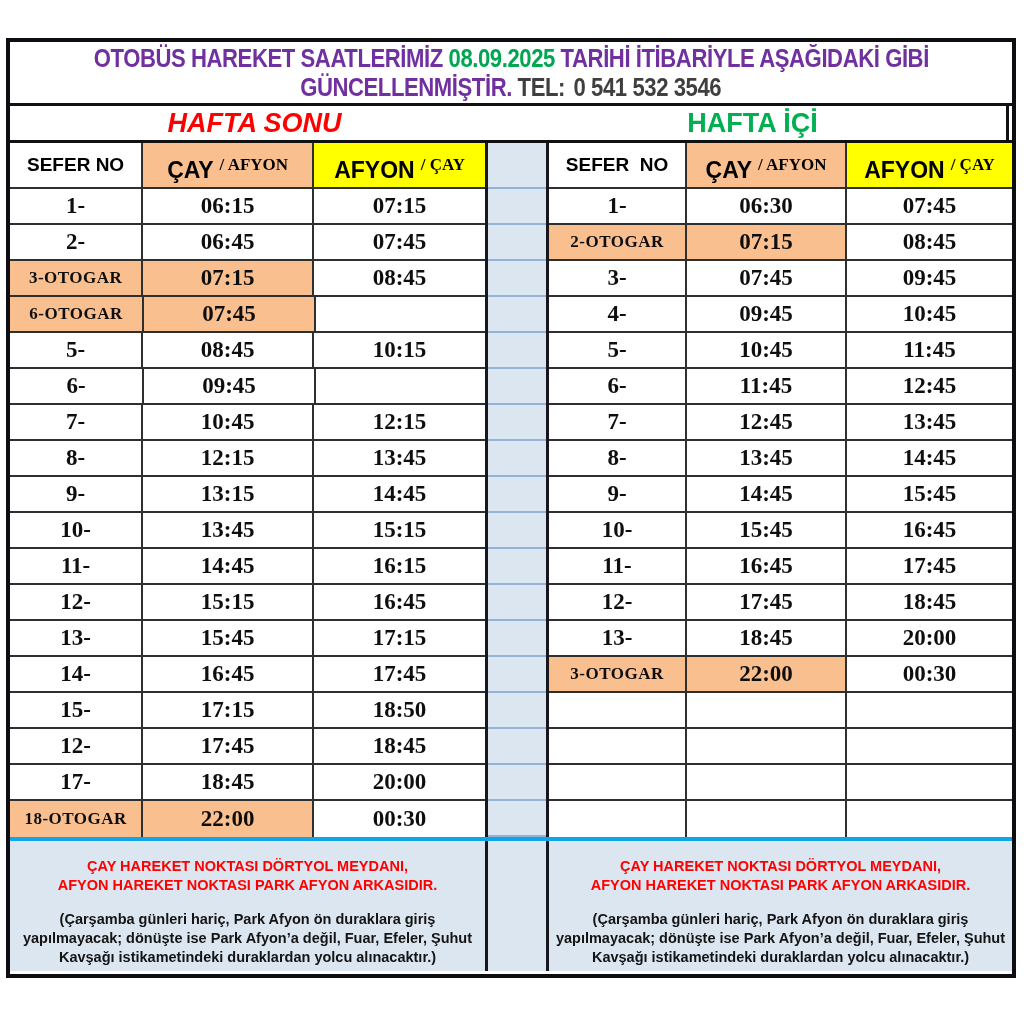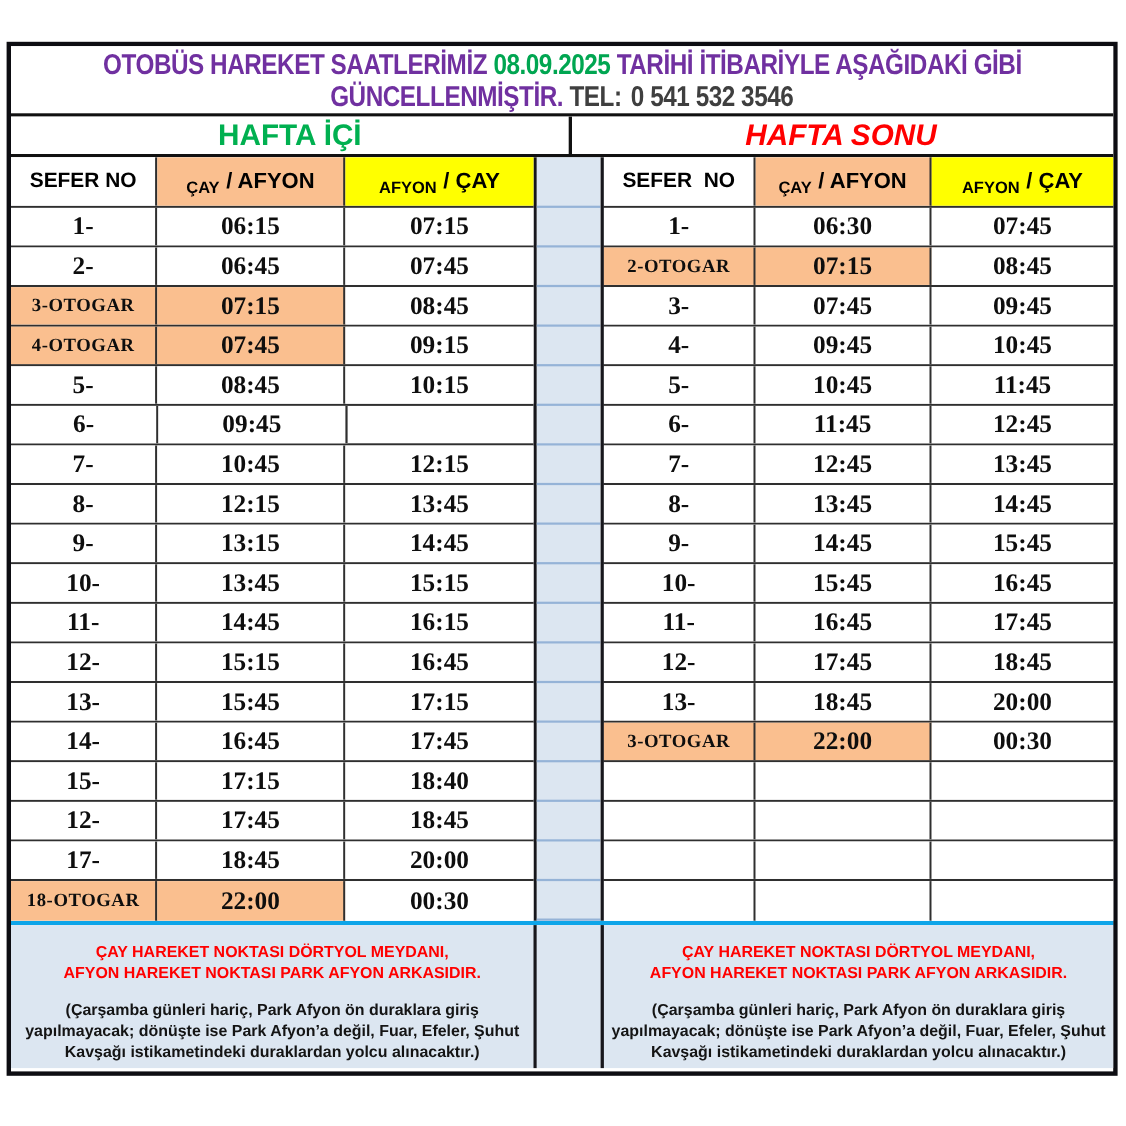--- a/index.html
+++ b/index.html
@@ -35,22 +35,22 @@
   .ttable{ background:#fff; }
   .ttable.wk{ width:478px; border-right:3px solid #17171c; }
   .ttable.we{ width:466px; border-left:3px solid #17171c; }
 
   .thead{ display:flex; height:46px; border-bottom:2px solid #2f2f2f; }
   .th{ display:flex; align-items:center; justify-content:center; font-weight:bold; border-right:2px solid #2f2f2f; }
   .th:last-child{ border-right:none; }
   .th.no{ background:#ffffff; font-size:19px; white-space:pre; }
   .th.dep{ background:#fabf8f; }
   .th.arr{ background:#ffff00; }
-  .th .big{ font-size:15px;margin-top:11px; }
-  .th .small{ font-size:20px; margin-left:6px; }
+  .th .big{ font-size:23px;margin-top:11px; }
+  .th .small{ font-size:17px; margin-left:6px;font-family:Liberation Serif, serif; }
 
   .wk .th.no, .wk .col-no { width:134px; }
   .wk .th.dep,.wk .col-dep{ width:172px; }
   .wk .th.arr,.wk .col-arr{ width:172px; }
   .we .th.no, .we .col-no { width:138px; }
   .we .th.dep,.we .col-dep{ width:160px; }
   .we .th.arr,.we .col-arr{ width:165px; }
 
   .trow{ display:flex; height:36px; border-bottom:2px solid #2f2f2f; }
   .trow:last-child{ border-bottom:none; }
@@ -91,25 +91,25 @@
     </div>
     <div class="tline">
       <span class="squeeze">
         <span class="purple">GÜNCELLENMİŞTİR.</span>
         <span class="gray">TEL:</span><span class="gray tel-num">0 541 532 3546</span>
       </span>
     </div>
   </div>
 
   <div class="sectionrow">
+    <div class="sec right">
+      <span class="sec-title italic red">HAFTA SONU</span>
+    </div>
     <div class="sec left">
       <span class="sec-title" style="color:#00b050">HAFTA İÇİ</span>
-    </div>
-    <div class="sec right">
-      <span class="sec-title italic red">HAFTA SONU</span>
     </div>
   </div>
 
   <div class="bodyrow">
 
     <div class="ttable wk">
       <div class="thead">
         <div class="th no">SEFER NO</div>
         <div class="th dep">
           <span class="big">ÇAY</span>
@@ -130,23 +130,22 @@
             <div class="cell col-no">2-</div>
             <div class="cell col-dep">06:45</div>
             <div class="cell col-arr">07:45</div>
           </div>
           <div class="trow">
             <div class="cell col-no otogar otogar-label">3-OTOGAR</div>
             <div class="cell col-dep otogar">07:15</div>
             <div class="cell col-arr">08:45</div>
           </div>
           <div class="trow">
-            <div class="cell col-no otogar otogar-label">4-OTOGAR</div>
+            <div class="cell col-no otogar otogar-label">6-OTOGAR</div>
             <div class="cell col-dep otogar">07:45</div>
-            <div class="cell col-arr">09:15</div>
           </div>
           <div class="trow">
             <div class="cell col-no">5-</div>
             <div class="cell col-dep">08:45</div>
             <div class="cell col-arr">10:15</div>
           </div>
           <div class="trow">
             <div class="cell col-no">6-</div>
             <div class="cell col-dep">09:45</div>
           </div>
@@ -186,21 +185,21 @@
             <div class="cell col-arr">17:15</div>
           </div>
           <div class="trow">
             <div class="cell col-no">14-</div>
             <div class="cell col-dep">16:45</div>
             <div class="cell col-arr">17:45</div>
           </div>
           <div class="trow">
             <div class="cell col-no">15-</div>
             <div class="cell col-dep">17:15</div>
-            <div class="cell col-arr">18:40</div>
+            <div class="cell col-arr">18:50</div>
           </div>
           <div class="trow">
             <div class="cell col-no">12-</div>
             <div class="cell col-dep">17:45</div>
             <div class="cell col-arr">18:45</div>
           </div>
           <div class="trow">
             <div class="cell col-no">17-</div>
             <div class="cell col-dep">18:45</div>
             <div class="cell col-arr">20:00</div>

